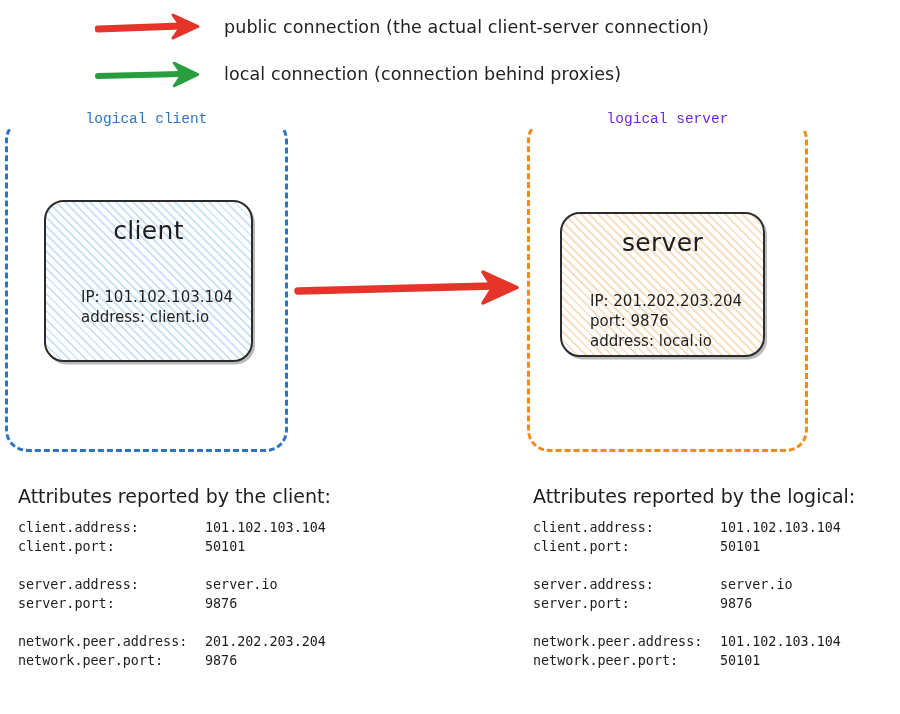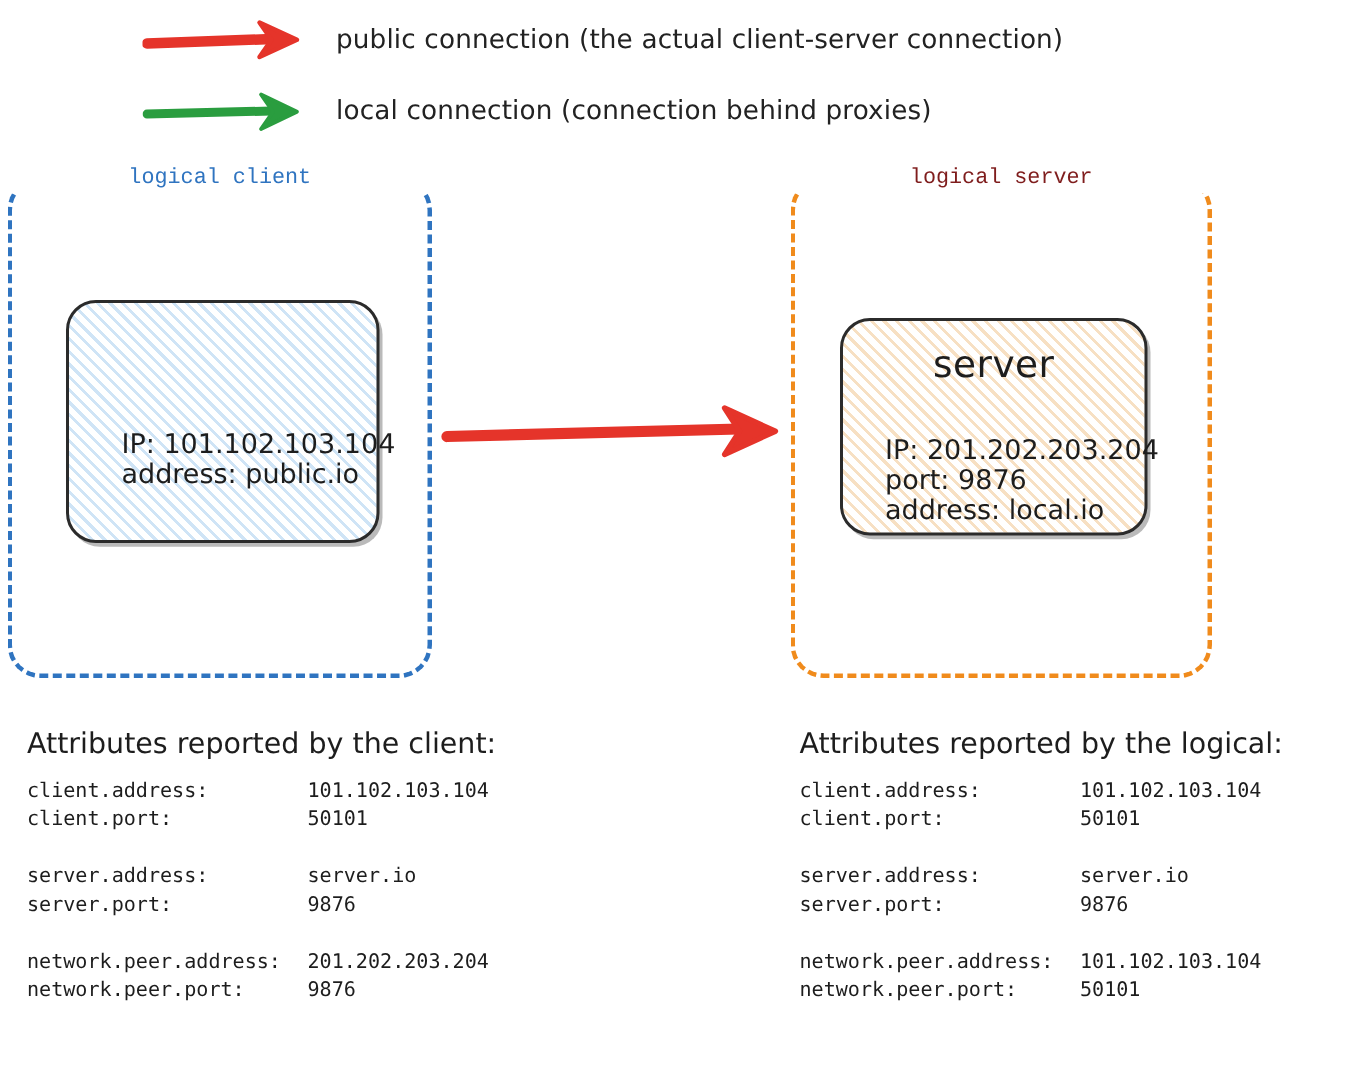--- a/index.html
+++ b/index.html
@@ -40,21 +40,21 @@
   }
   .logical-label{
     position:absolute;top:-12px;left:0;width:100%;
     text-align:center;
     font-family:Liberation Mono, monospace;
     font-size:14.5px;
     background:#ffffff;
     padding:2px 0;
   }
   #logical-client-label{color:#2f74c0;}
-  #logical-server-label{color:#7f1d1d;}
+  #logical-server-label{color:#6d28d9;}
 
   
   .node{
     position:absolute;box-sizing:border-box;
     border:2px solid #2b2b2b;
     border-radius:20px;
     box-shadow:2.5px 3px 0 -0.5px rgba(40,40,40,.32);
   }
   #node-client{
     left:44px;top:200px;width:209px;height:162px;
@@ -74,21 +74,21 @@
   }
   .node-title{
     position:absolute;left:0;width:100%;top:14px;
     text-align:center;
     font-size:25px;
     color:#1d1d1d;
     letter-spacing:.3px;
   }
   .node-props{
     position:absolute;
-    font-size:18px;
+    font-size:15px;
     line-height:20px;
     color:#1d1d1d;
     white-space:nowrap;
   }
   #node-client .node-props{left:35px;top:85px;}
   #node-server .node-props{left:28px;top:77px;}
 
   
   #main-arrow{position:absolute;left:292px;top:266px;width:232px;height:46px;}
 
@@ -137,23 +137,24 @@
       <path d="M79,4 L103,15.5 L79,27 L87,15.5 Z" fill="#2a9d3f" stroke="#2a9d3f" stroke-width="2.5" stroke-linejoin="round"></path>
     </svg>
     <span class="legend-label">local connection (connection behind proxies)</span>
   </div>
 
   <div class="logical-box" id="logical-client-box">
     <div class="logical-label" id="logical-client-label">logical client</div>
   </div>
 
   <div class="node" id="node-client">
+    <div class="node-title">client</div>
     <div class="node-props">
       <div>IP: 101.102.103.104</div>
-      <div>address: public.io</div>
+      <div>address: client.io</div>
     </div>
   </div>
 
   <div class="logical-box" id="logical-server-box">
     <div class="logical-label" id="logical-server-label">logical server</div>
   </div>
 
   <div class="node" id="node-server">
     <div class="node-title">server</div>
     <div class="node-props">

